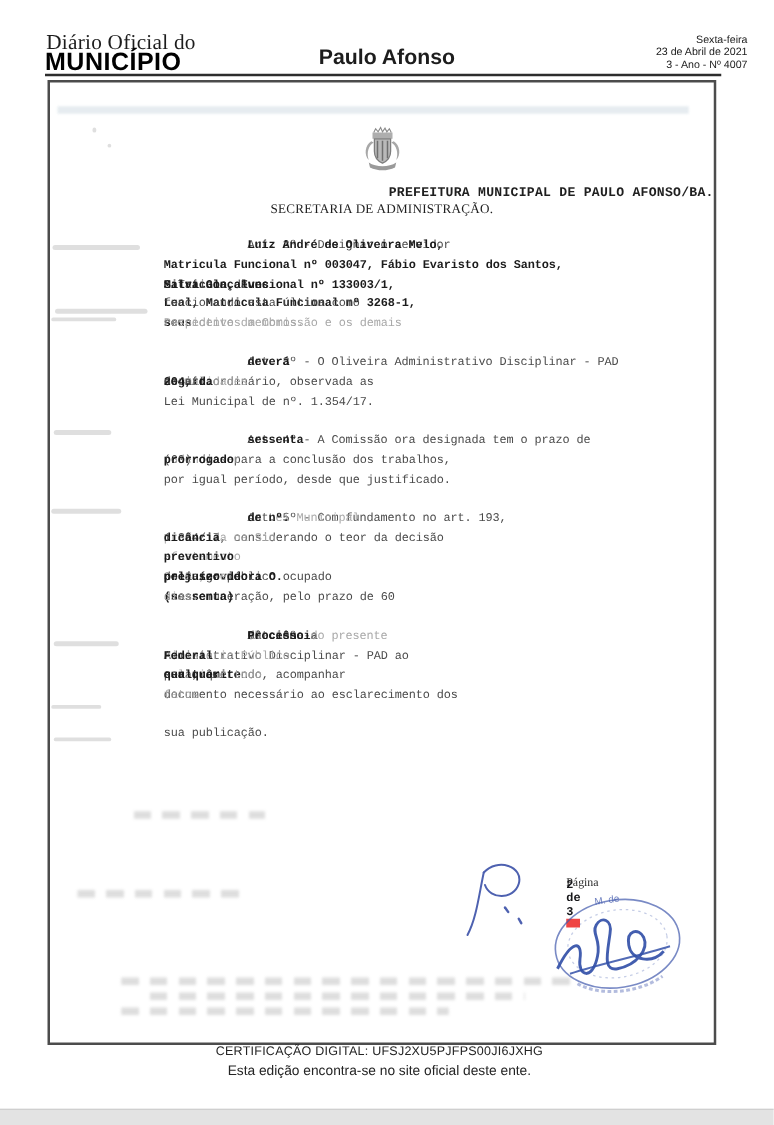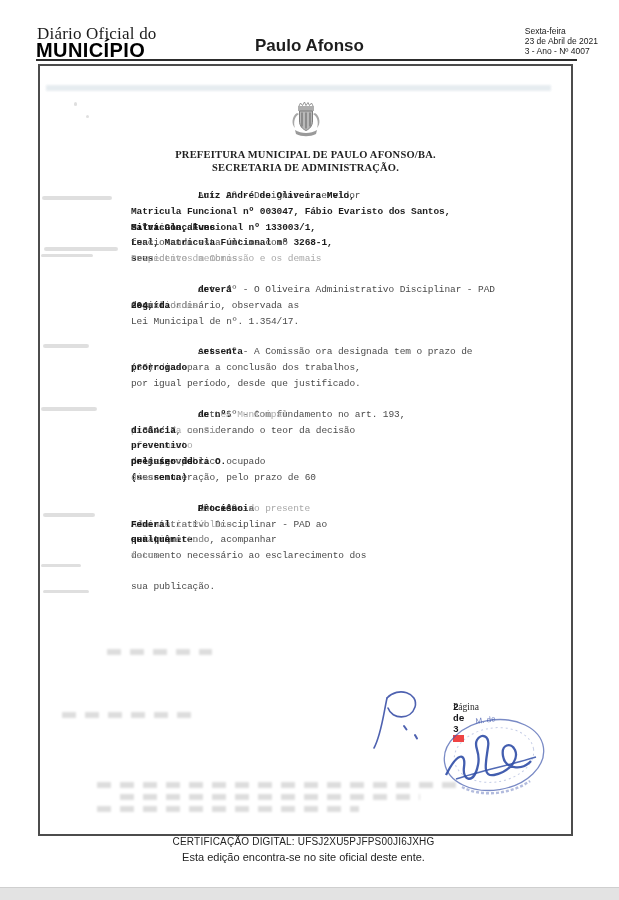--- a/index.html
+++ b/index.html
@@ -7,30 +7,30 @@
     width:619px;height:900px;position:relative;overflow:hidden;
     background:#ffffff;font-family:"Liberation Sans",sans-serif;
     -webkit-font-smoothing:antialiased;
   }
   .abs{position:absolute;}
 
   
   .masthead-l1{left:37px;top:24px;font-family:"Liberation Serif",serif;font-size:17px;color:#1c1c1c;letter-spacing:.2px;}
   .masthead-l2{left:36px;top:39px;font-size:20px;font-weight:700;color:#000;letter-spacing:.4px;}
   .muni-title{left:0;right:0;top:36px;text-align:center;font-size:17px;font-weight:700;color:#1d1d1d;}
-  .hmeta{right:21px;top:26px;font-size:8.5px;line-height:10px;color:#202020;}
+  .hmeta{right:21px;top:26px;text-align:right;font-size:8.5px;line-height:10px;color:#202020;}
   .hrule{left:36px;top:59px;width:541px;height:2px;background:#2d2d2d;}
 
   
   .doc-box{left:38px;top:64px;width:531px;height:768px;border:2px solid #4c4c4c;background:#fff;}
   .doc-box *{position:absolute;}
 
   .seal{left:50%;top:34px;transform:translateX(-50%);width:38px;height:42px;}
-  .org1{left:0;right:0;top:83px;text-align:center;font-family:Liberation Serif, serif;font-weight:700;font-size:10.5px;color:#1f1f1f;letter-spacing:.2px;}
-  .org2{left:0;right:0;top:96px;text-align:center;font-family:"Liberation Serif",serif;font-weight:700;font-size:10.5px;color:#1f1f1f;letter-spacing:.2px;}
+  .org1{left:0;right:0;top:83px;text-align:right;font-family:Liberation Mono, monospace;font-weight:700;font-size:10.5px;color:#1f1f1f;letter-spacing:.2px;}
+  .org2{left:0;right:0;top:96px;text-align:center;font-family:"Liberation Serif",serif;font-weight:400;font-size:10.5px;color:#1f1f1f;letter-spacing:.2px;}
 
   .articles{left:47px;top:122px;width:460px;position:absolute;margin-left:44px;}
   .para{position:relative;margin:0 0 15px 0;}
   .doc-line{
     position:relative;display:block;height:15.8px;line-height:15.8px;
     font-family:"Liberation Mono","DejaVu Sans Mono",monospace;
     font-size:9.5px;color:#4a4a4a;letter-spacing:-0.1px;
     text-align:justify;text-align-last:justify;white-space:nowrap0;
   }
   .doc-line.indent{padding-left:67px;}

